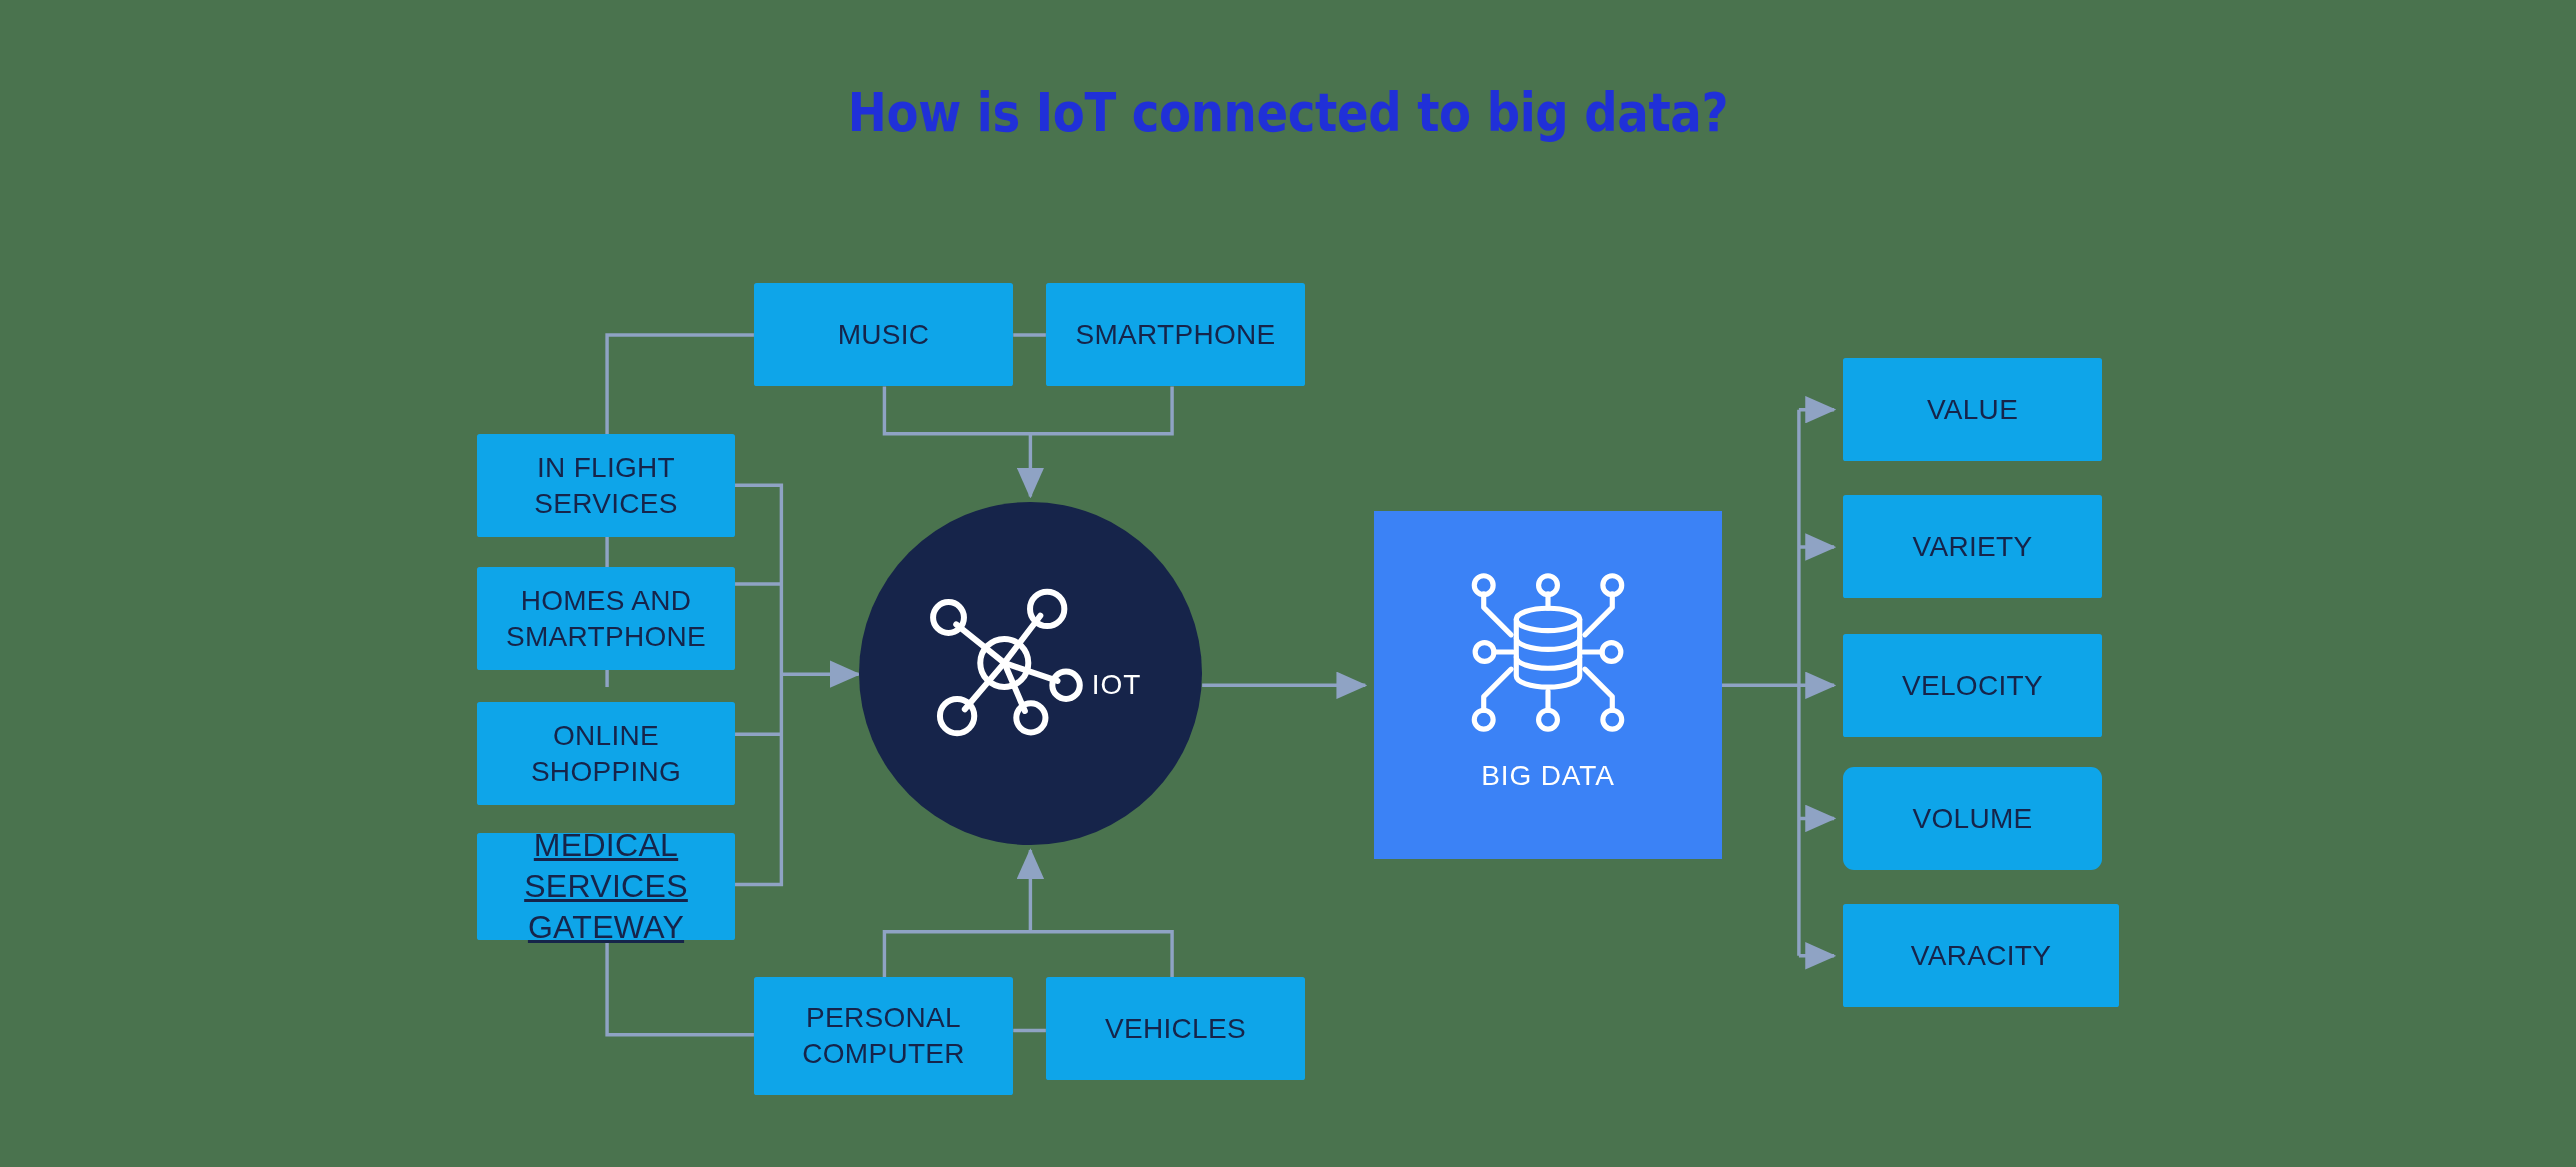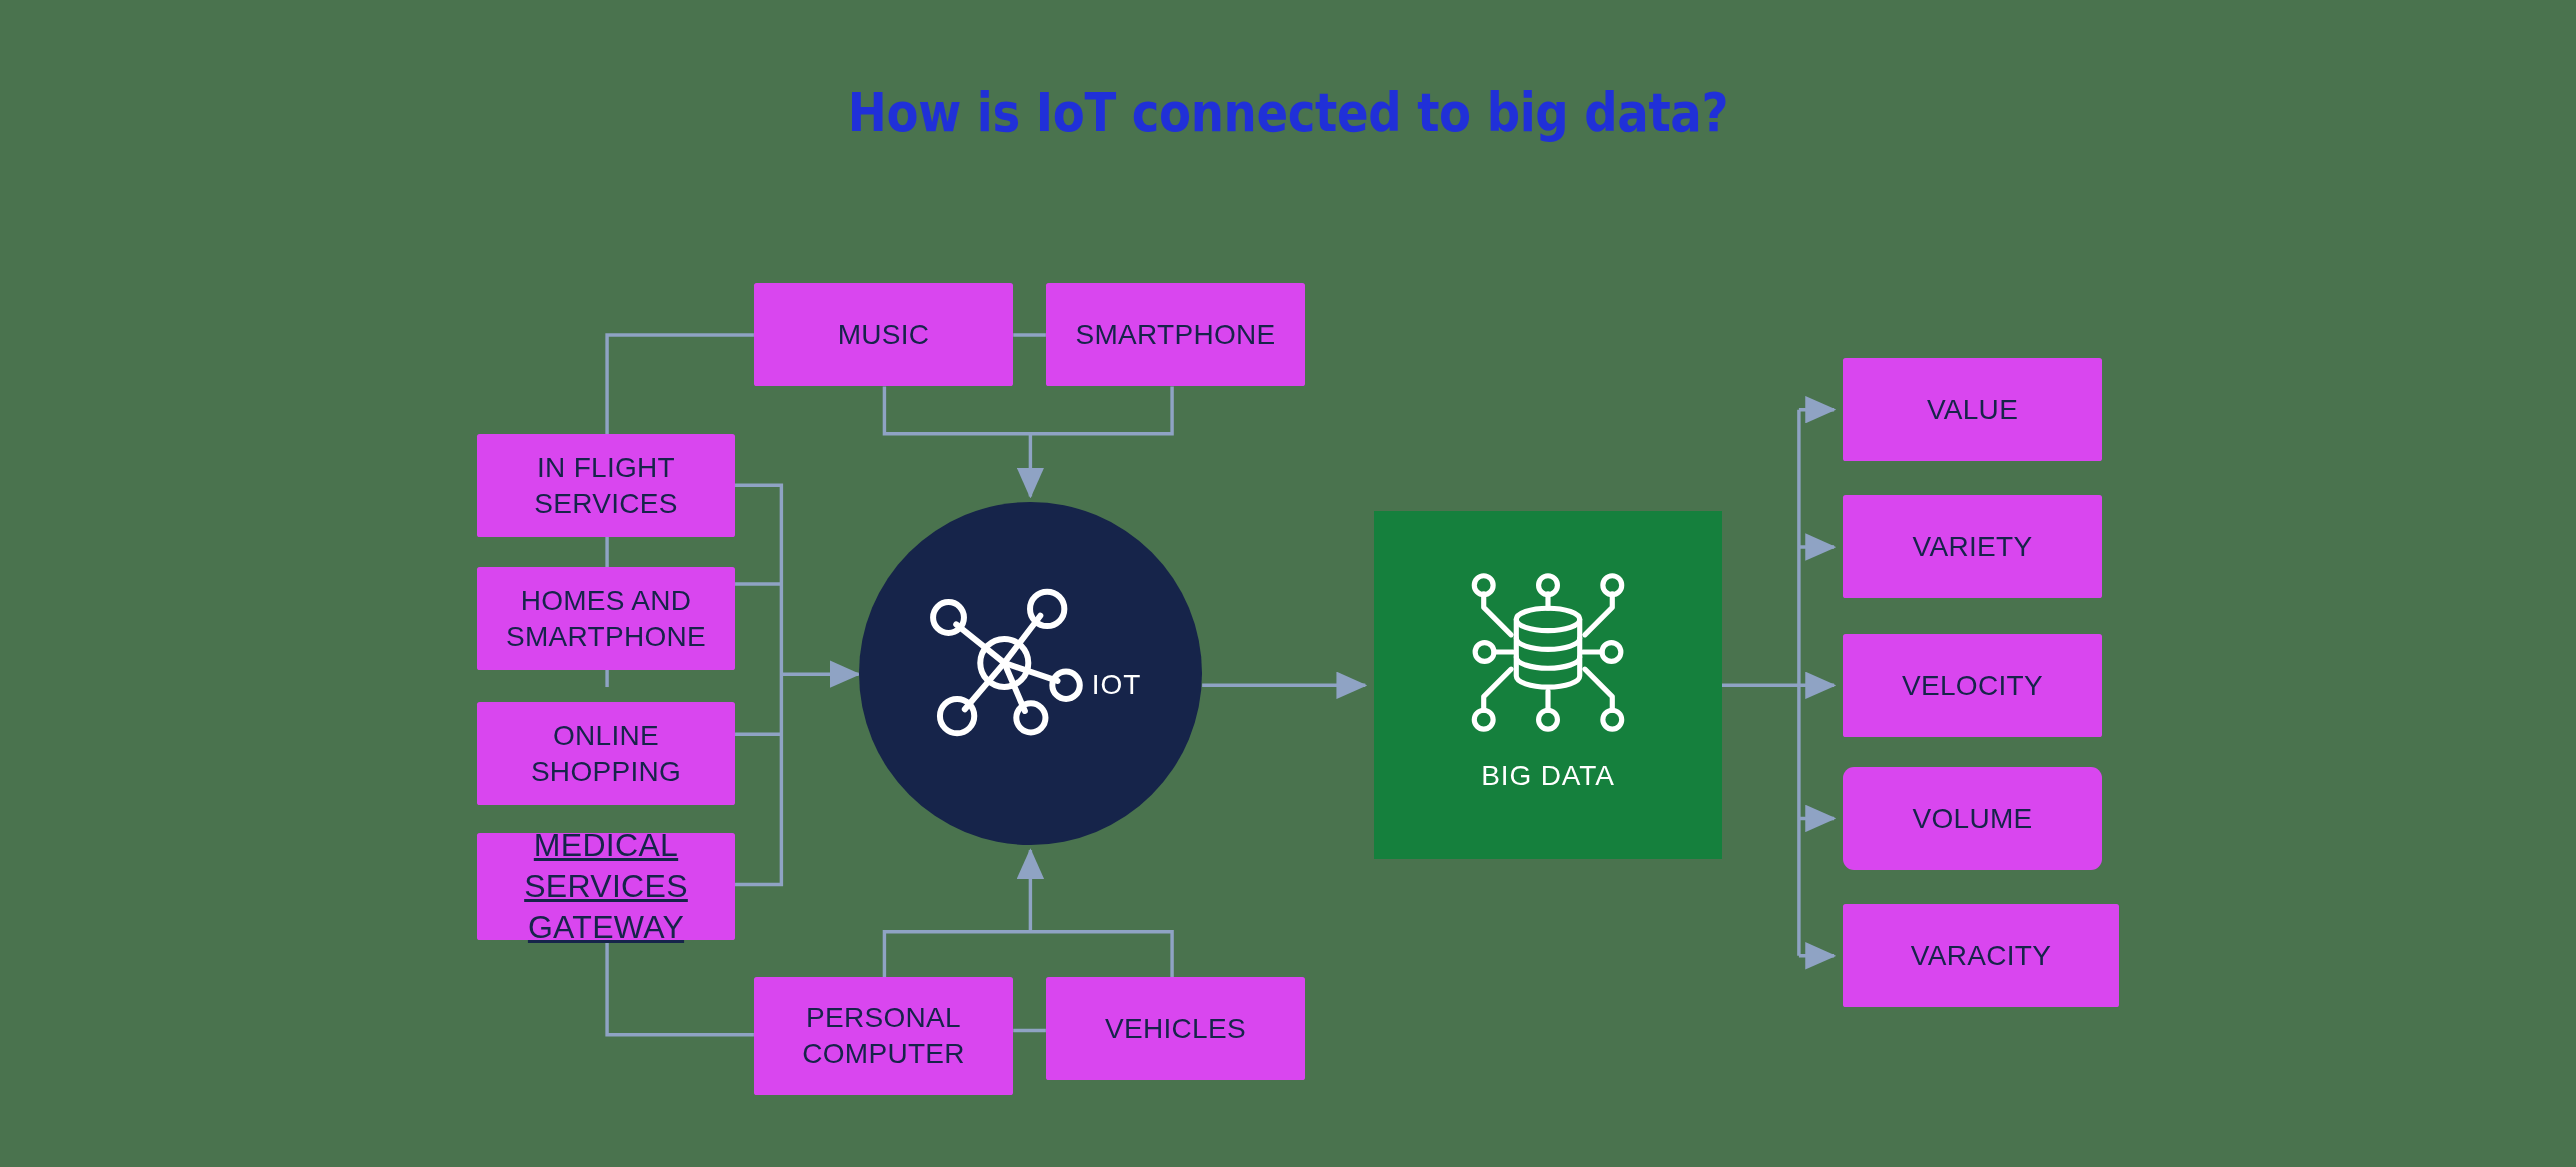--- a/index.html
+++ b/index.html
@@ -35,21 +35,21 @@
     font-family: "DejaVu Sans", sans-serif;
     font-size: 53px;
     font-weight: bold;
     letter-spacing: -0.4px;
     color: #2030d8;
     transform: scaleX(0.88);
     transform-origin: center top;
   }
   .node {
     position: absolute;
-    background: #d946ef;
+    background: #0ea5e9;
     border-radius: 2.6px;
     display: flex;
     align-items: center;
     justify-content: center;
     text-align: center;
     box-sizing: border-box;
   }
   .node .label {
     color: #16244a;
     font-size: 28px;
@@ -63,21 +63,21 @@
     position: absolute;
     border-radius: 50%;
     background: #16244a;
     display: flex;
     flex-direction: row;
     align-items: center;
     justify-content: center;
   }
   .hub-square {
     position: absolute;
-    background: #15803d;
+    background: #3b82f6;
     display: flex;
     flex-direction: column;
     align-items: center;
     justify-content: center;
   }
   .hub-icon {
     display: block;
   }
   .hub-label {
     color: #ffffff;

